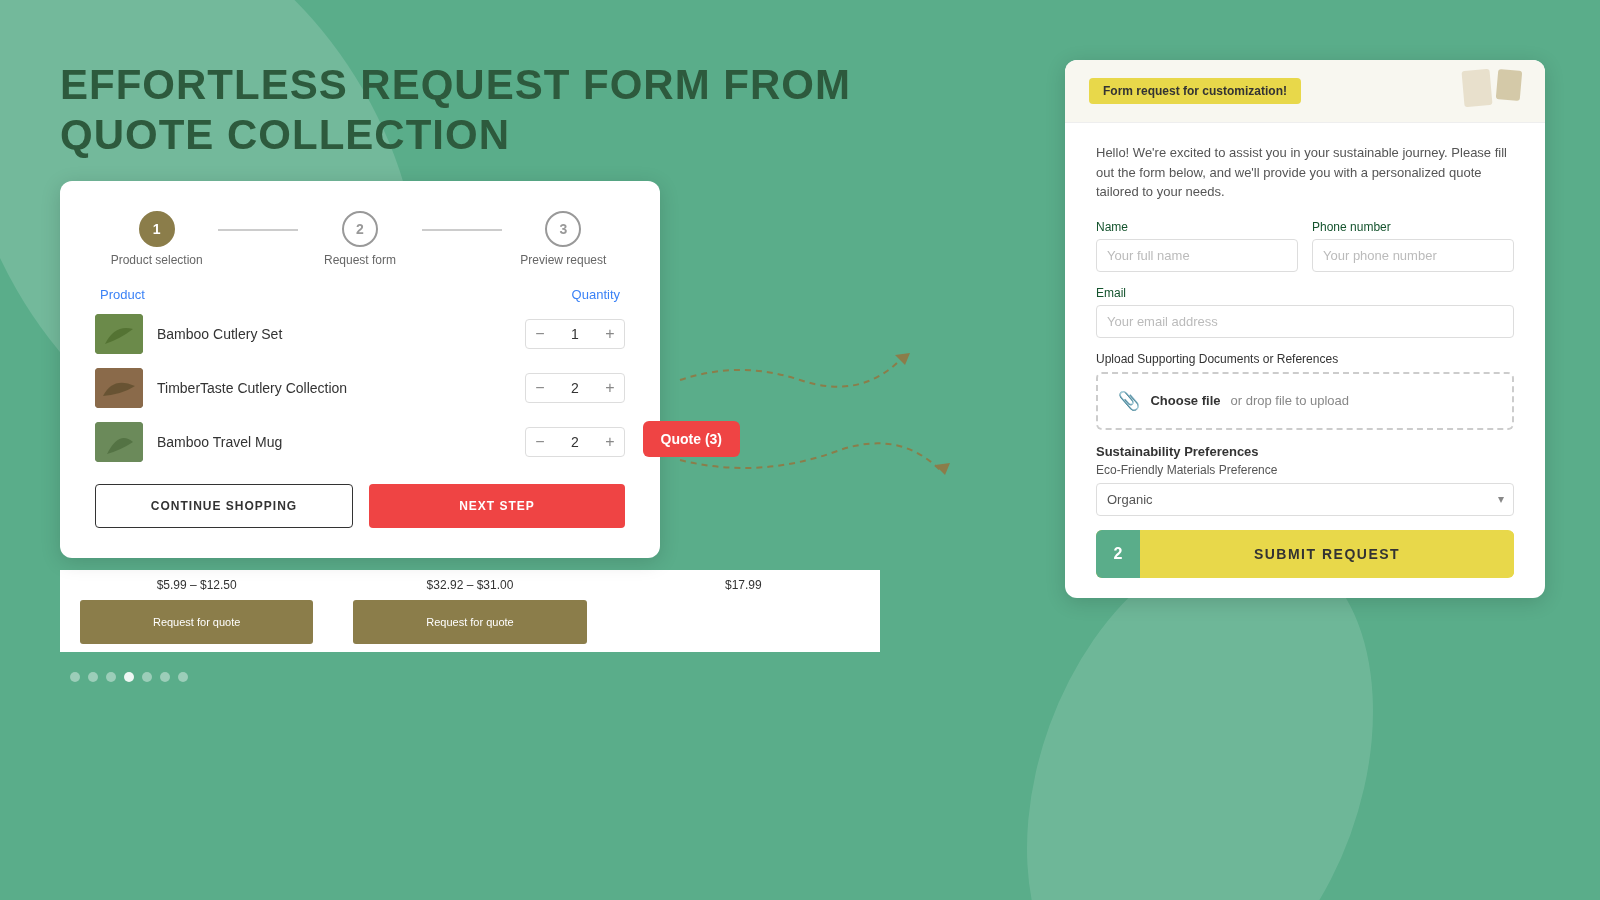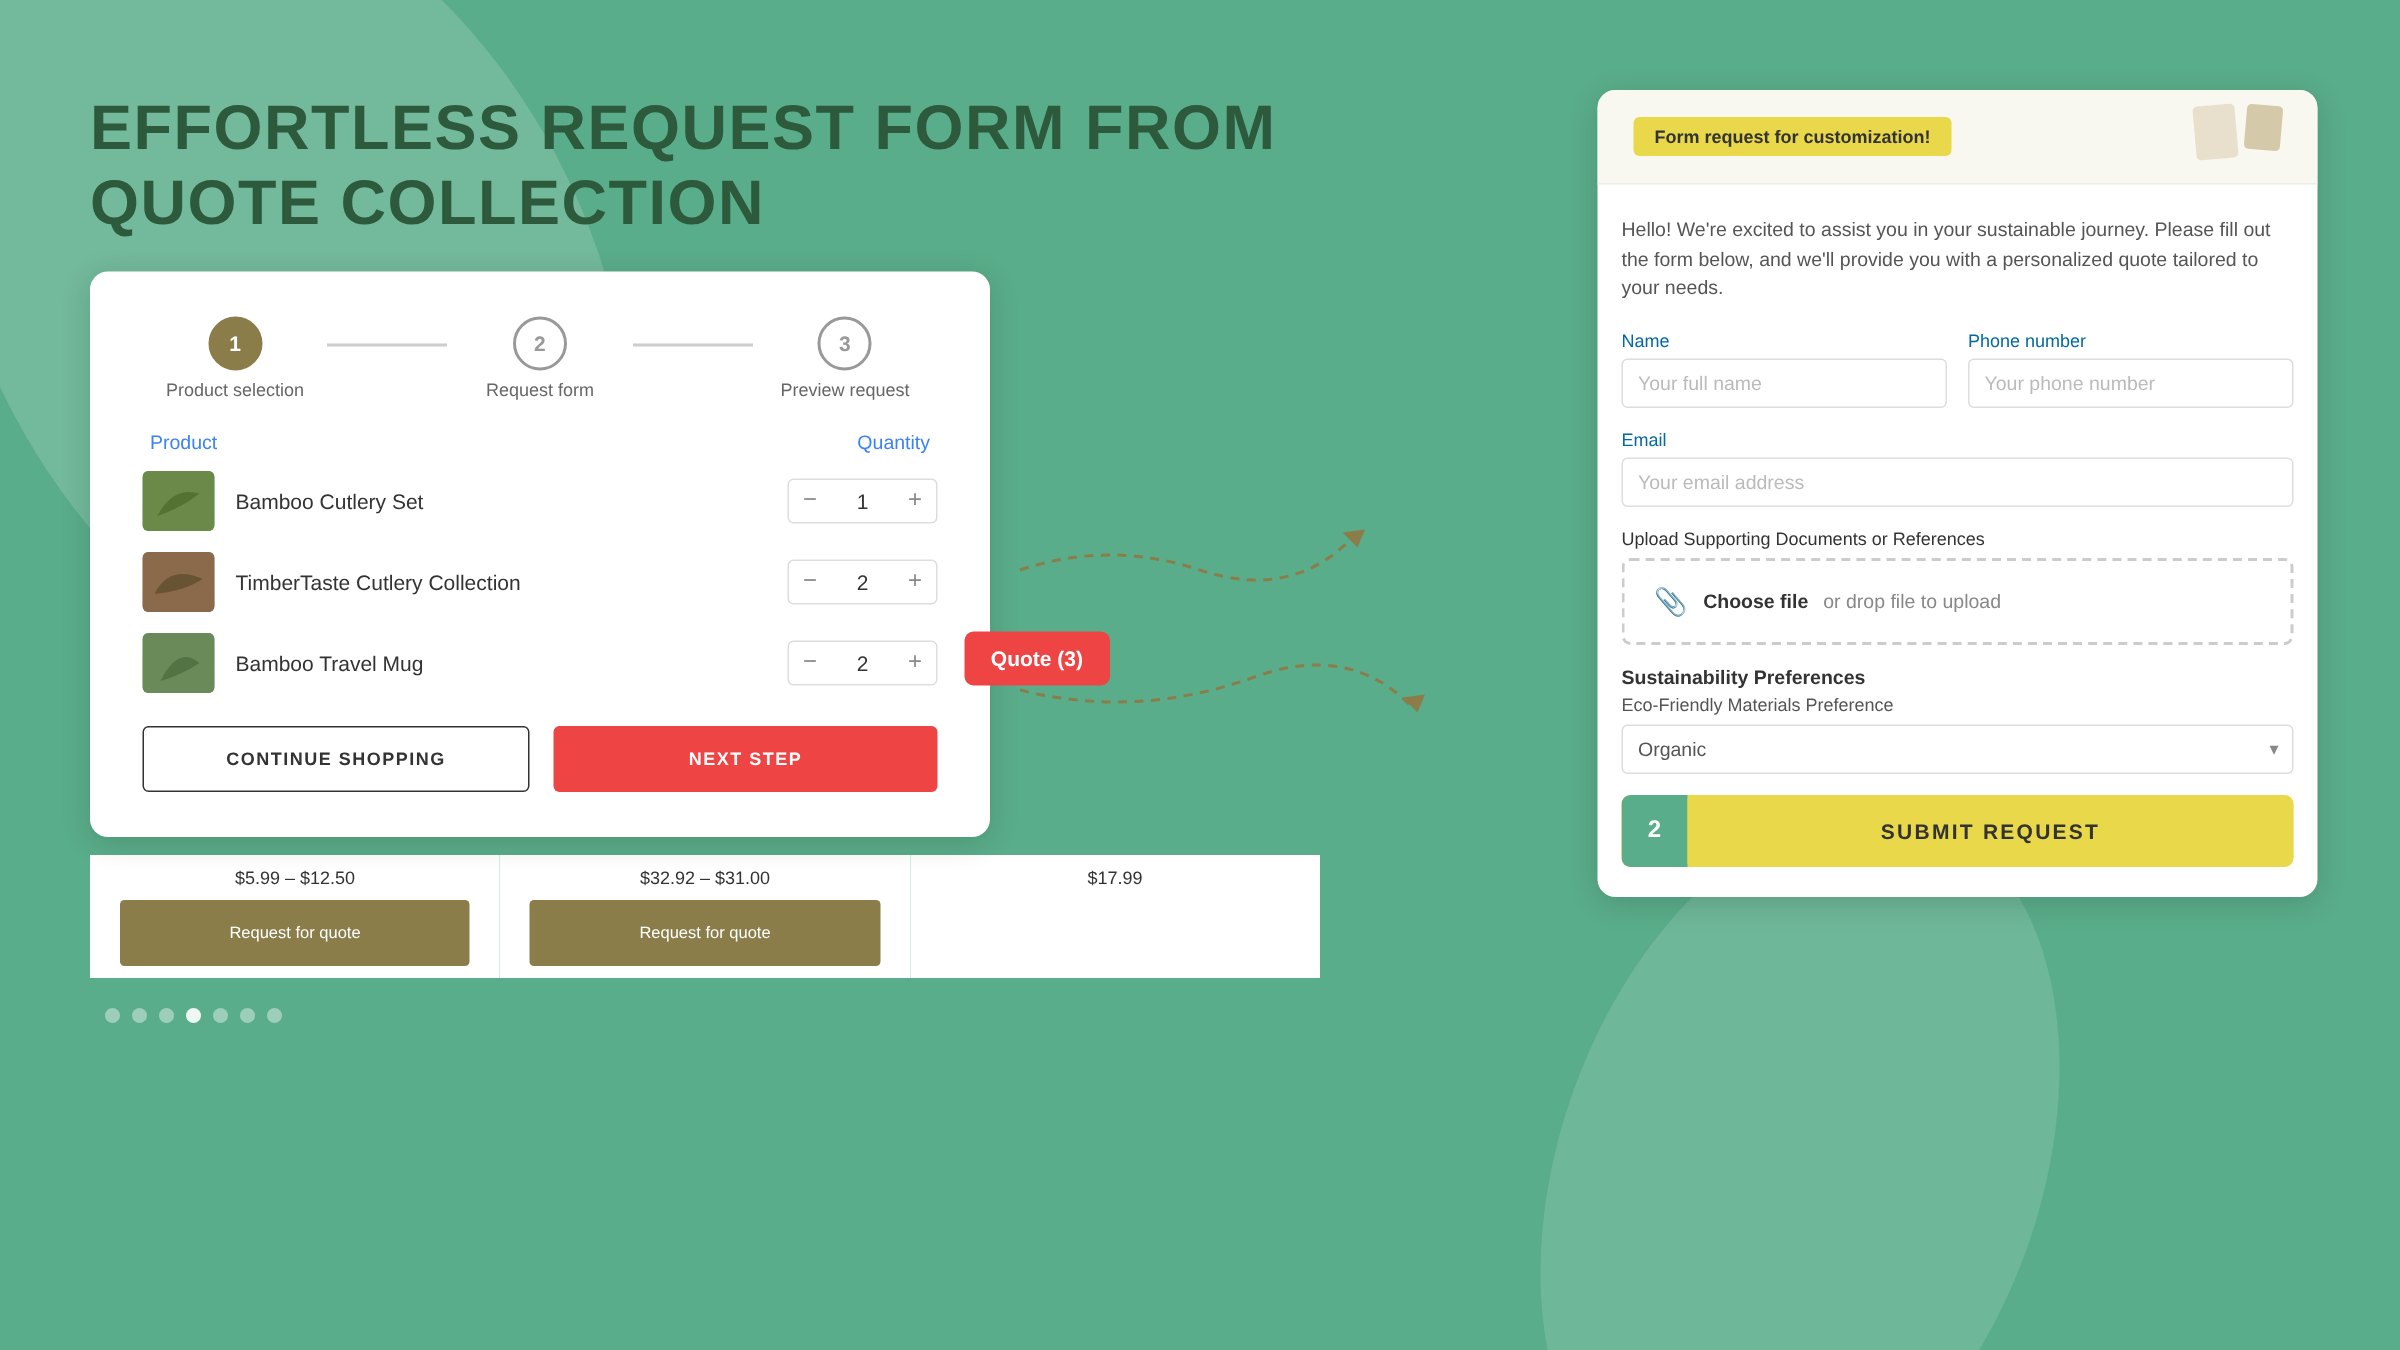--- a/index.html
+++ b/index.html
@@ -301,41 +301,41 @@
     }
     .deco-shape2 {
       width: 24px;
       height: 30px;
       background: #d4c9a8;
       border-radius: 3px;
       transform: rotate(5deg);
     }
 
     .request-card-body {
-      padding: 20px 16px;
+      padding: 20px 31px;
     }
 
     .welcome-text {
       font-size: 13px;
       color: #555;
       line-height: 1.5;
       margin-bottom: 18px;
     }
 
     .form-row {
       display: flex;
       gap: 14px;
       margin-bottom: 14px;
     }
     .form-group {
       flex: 1;
     }
     .form-label {
       font-size: 12px;
-      color: #0369a1;
+      color: #14532d;
       margin-bottom: 5px;
       display: block;
       font-weight: 400;
     }
     .form-input {
       width: 100%;
       border: 1px solid #ddd;
       border-radius: 4px;
       padding: 8px 10px;
       font-size: 13px;

